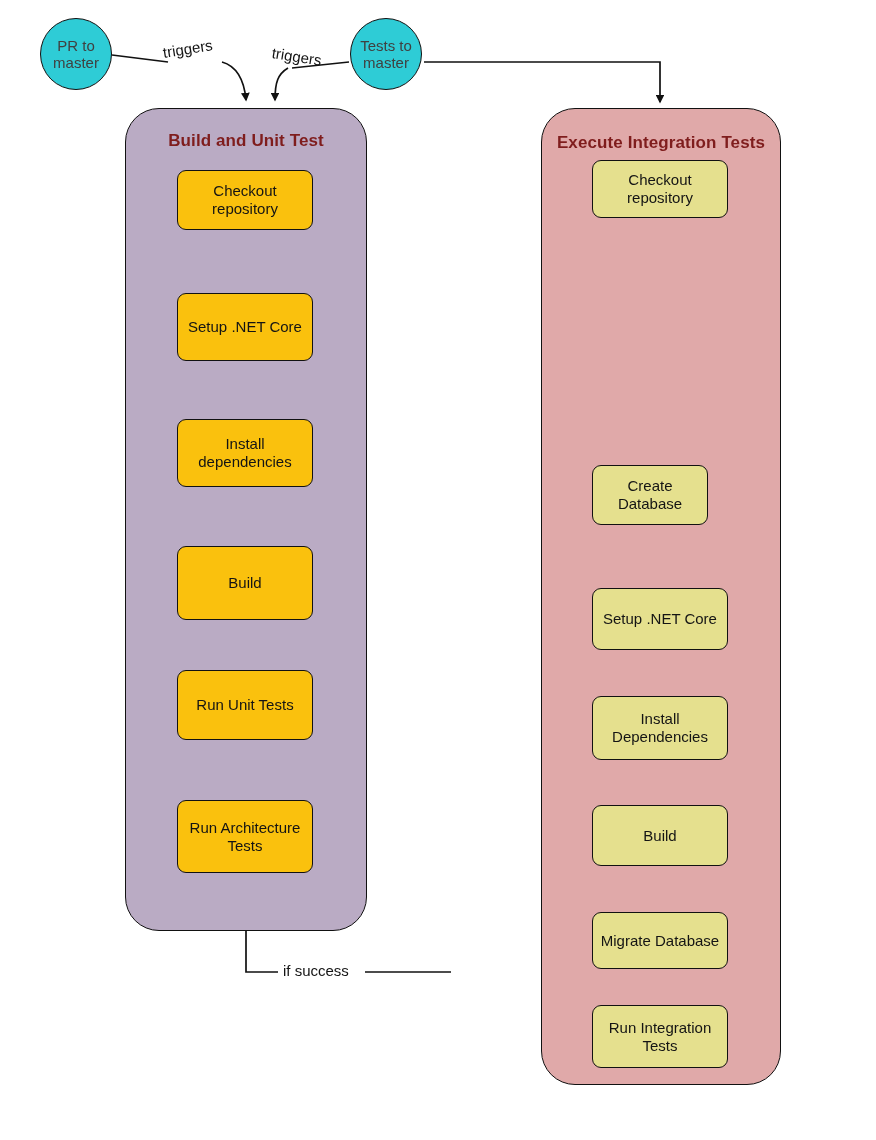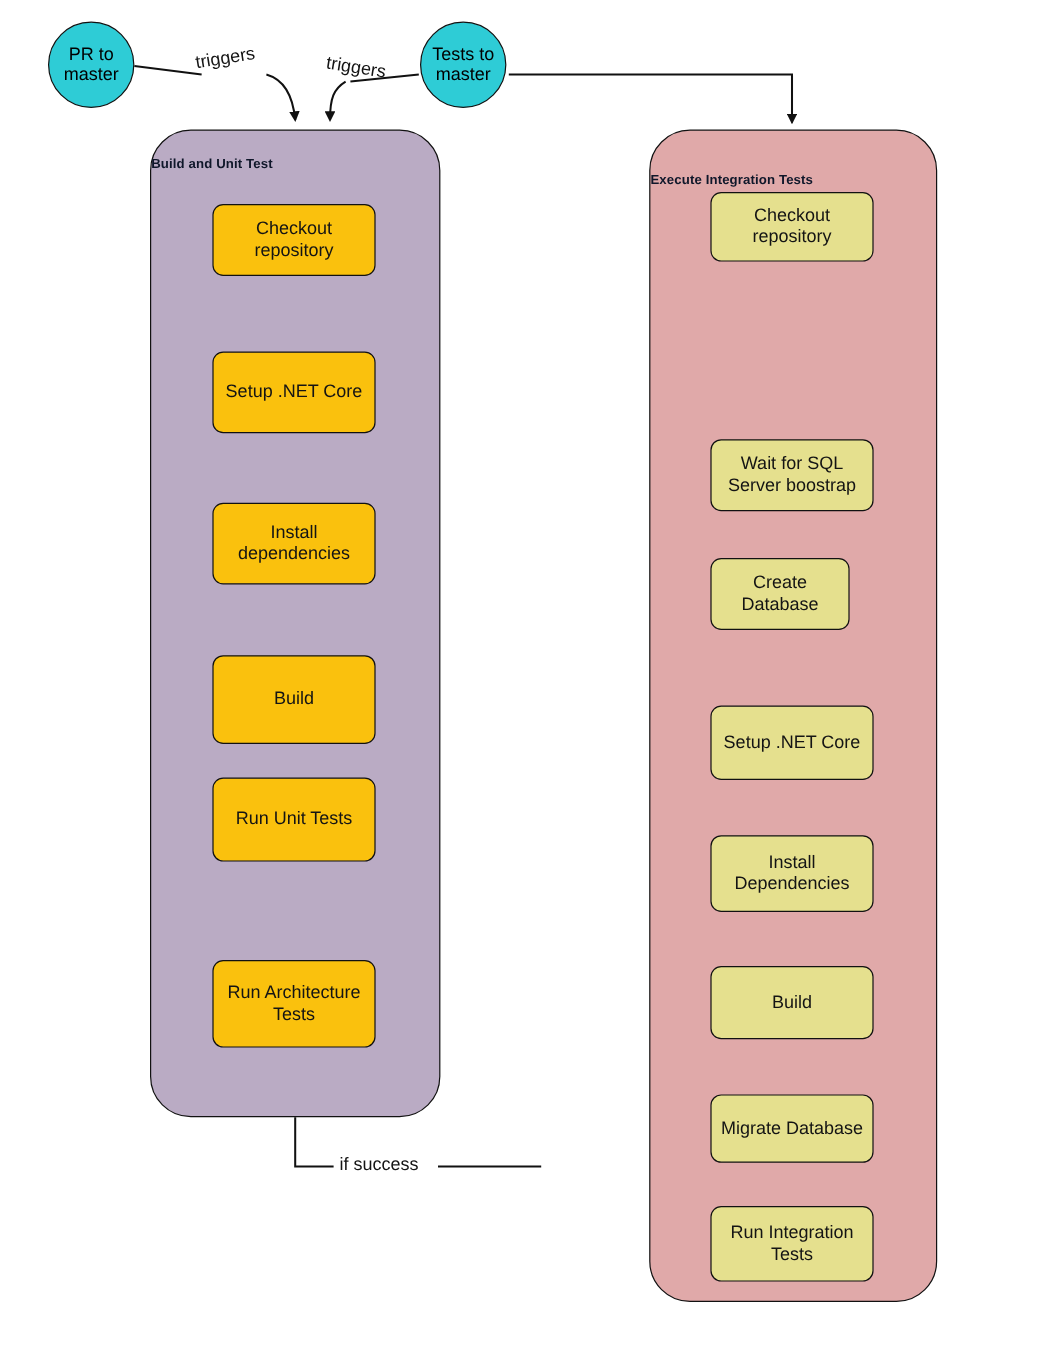--- a/index.html
+++ b/index.html
@@ -30,40 +30,40 @@
   .trigger-node {
     position: absolute;
     border-radius: 50%;
     border: 1.6px solid #111111;
     display: flex;
     align-items: center;
     justify-content: center;
     text-align: center;
     font-size: 15px;
     line-height: 1.16;
-    color: #000000;
+    color: #404040;
     box-sizing: border-box;
     z-index: 4;
   }
   
   .group {
     position: absolute;
     border: 1.7px solid #111111;
     border-radius: 34px;
     box-sizing: border-box;
     z-index: 1;
   }
   .group-title {
     position: absolute;
     left: 0;
     right: 0;
-    text-align: left;
+    text-align: center;
     font-weight: bold;
-    font-size: 11px;
-    color: #0f172a;
+    font-size: 17px;
+    color: #7f1d1d;
     letter-spacing: .1px;
   }
   
   .step {
     position: absolute;
     border: 1.7px solid #111111;
     border-radius: 9px;
     box-sizing: border-box;
     display: flex;
     align-items: center;
@@ -175,51 +175,45 @@
       <div>dependencies</div>
     </div>
   </div>
 
   <div class="step" style="left:177px; top:546px; width:136px; height:74px; background:#FAC10D;">
     <div>
       <div>Build</div>
     </div>
   </div>
 
-  <div class="step" style="left:177px; top:648px; width:136px; height:70px; background:#FAC10D;">
+  <div class="step" style="left:177px; top:670px; width:136px; height:70px; background:#FAC10D;">
     <div>
       <div>Run Unit Tests</div>
     </div>
   </div>
 
   <div class="step" style="left:177px; top:800px; width:136px; height:73px; background:#FAC10D;">
     <div>
       <div>Run Architecture</div>
       <div>Tests</div>
     </div>
   </div>
 
   <div class="group" style="left:541px; top:108px; width:240px; height:977px; background:#E0A9A9;">
-    <div class="group-title" style="top:35px;">Execute Integration Tests</div>
+    <div class="group-title" style="top:24px;">Execute Integration Tests</div>
   </div>
 
   <div class="step" style="left:592px; top:160px; width:136px; height:58px; background:#E5E08E;">
     <div>
       <div>Checkout</div>
       <div>repository</div>
     </div>
   </div>
 
 
-  <div class="step" style="left:592px; top:366px; width:136px; height:60px; background:#E5E08E;">
-    <div>
-      <div>Wait for SQL</div>
-      <div>Server boostrap</div>
-    </div>
-  </div>
 
   <div class="step" style="left:592px; top:465px; width:116px; height:60px; background:#E5E08E;">
     <div>
       <div>Create Database</div>
     </div>
   </div>
 
   <div class="step" style="left:592px; top:588px; width:136px; height:62px; background:#E5E08E;">
     <div>
       <div>Setup .NET Core</div>

